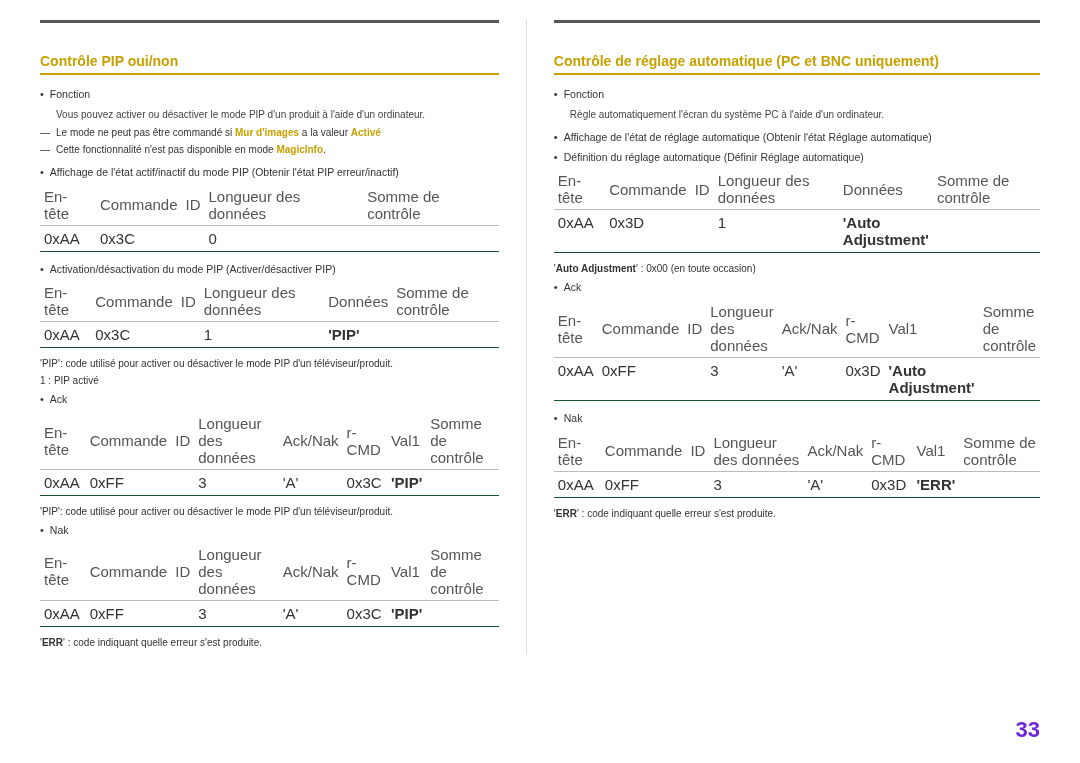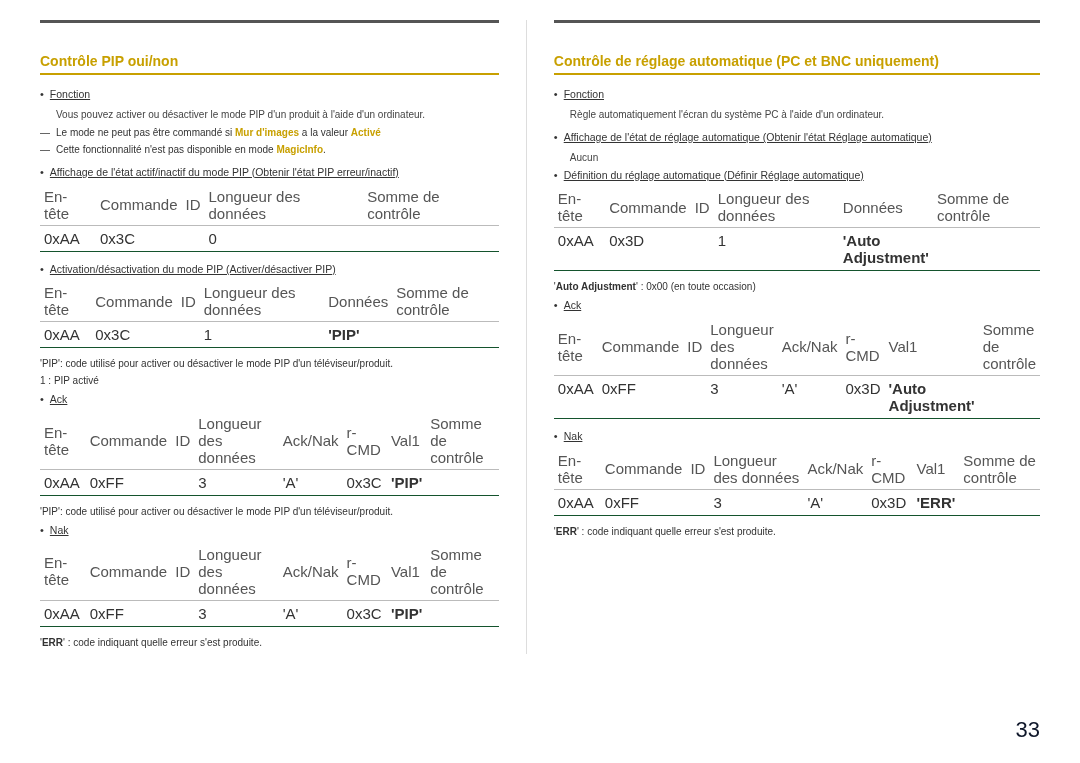--- a/index.html
+++ b/index.html
@@ -42,21 +42,20 @@
       margin-bottom: 4px;
     }
     .bullet-dot {
       margin-right: 6px;
       margin-top: 1px;
       flex-shrink: 0;
     }
     .bullet-text {
       font-size: 10.5px;
       line-height: 1.5;
-      text-decoration: underline;
     }
     .indent-text {
       font-size: 10px;
       color: #444;
       padding-left: 16px;
       margin-bottom: 3px;
       line-height: 1.5;
     }
     .dash-item {
       padding-left: 16px;
@@ -106,22 +105,22 @@
       margin-top: 4px;
     }
     .bold-val {
       font-weight: bold;
     }
     .page-number {
       position: absolute;
       bottom: 20px;
       right: 40px;
       font-size: 22px;
-      color: #0f172a;
-      font-weight: normal;
+      color: #6d28d9;
+      font-weight: bold;
     }
     .col-divider {
       width: 1px;
       background: #ddd;
     }
   </style>
 </head>
 <body>
 
 <div class="page">
@@ -295,21 +294,20 @@
       </div>
       <div class="indent-text">Règle automatiquement l'écran du système PC à l'aide d'un ordinateur.</div>
     </div>
 
     <div class="bullet-item">
       <span class="bullet-dot">•</span>
       <span class="bullet-text">
         <span>Affichage de l'état de réglage automatique (Obtenir l'état Réglage automatique)</span>
       </span>
     </div>
-    <div class="indent-text">Aucun</div>
 
     <div class="bullet-item">
       <span class="bullet-dot">•</span>
       <span class="bullet-text">Définition du réglage automatique (Définir Réglage automatique)</span>
     </div>
 
     <div class="table-wrapper">
       <table>
         <thead>
           <tr>

